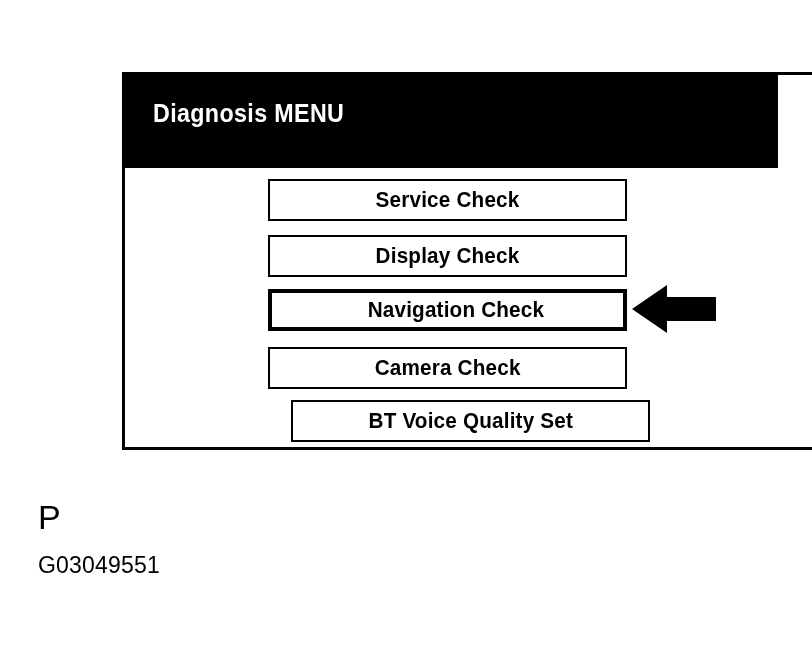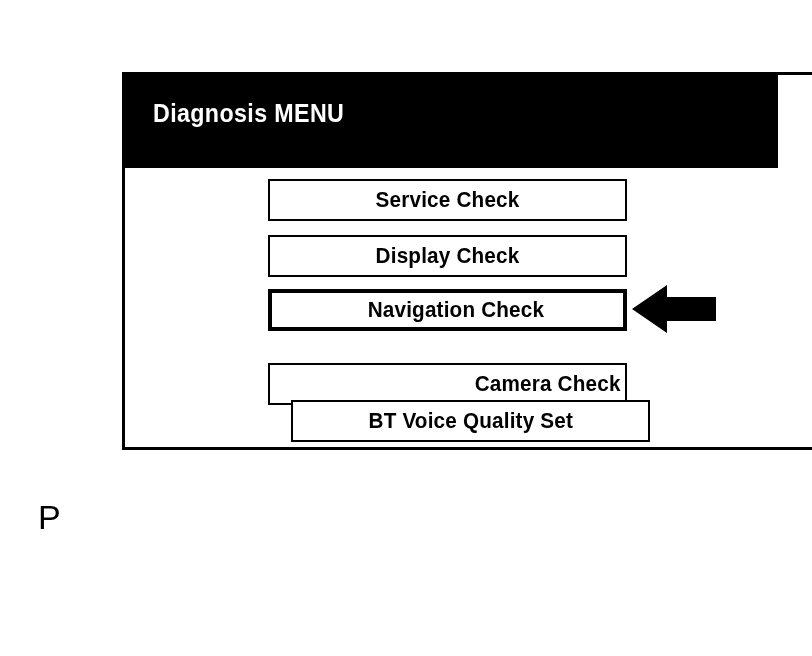--- a/index.html
+++ b/index.html
@@ -94,21 +94,21 @@
     color: #000000;
     letter-spacing: 0.2px;
     white-space: nowrap;
     transform: scaleX(0.94);
   }
 
   
   .row-0 { top: 8px; }
   .row-1 { top: 64px; }
   .row-2 { top: 118px; padding-left: 17px; }
-  .row-3 { top: 192px; justify-content: flex-end; }
+  .row-3 { top: 176px; }
   .row-4 { top: 229px; margin-left: 23px; }
 
   
   #pointer-arrow {
     position: absolute;
     left: 632px;
     top: 283px;
     width: 84px;
     height: 52px;
   }
@@ -177,15 +177,16 @@
   </div>
 
   <div id="pointer-arrow">
     <svg width="84" height="52" viewBox="0 0 84 52" xmlns="http://www.w3.org/2000/svg">
       <polygon points="0,26 35,2 35,14 84,14 84,38 35,38 35,50" fill="#000000"></polygon>
     </svg>
   </div>
 
   <div id="caption">
     <div id="caption-letter">P</div>
+    <div id="caption-code">G03049551</div>
   </div>
 
 </div>
 
 </body></html>

